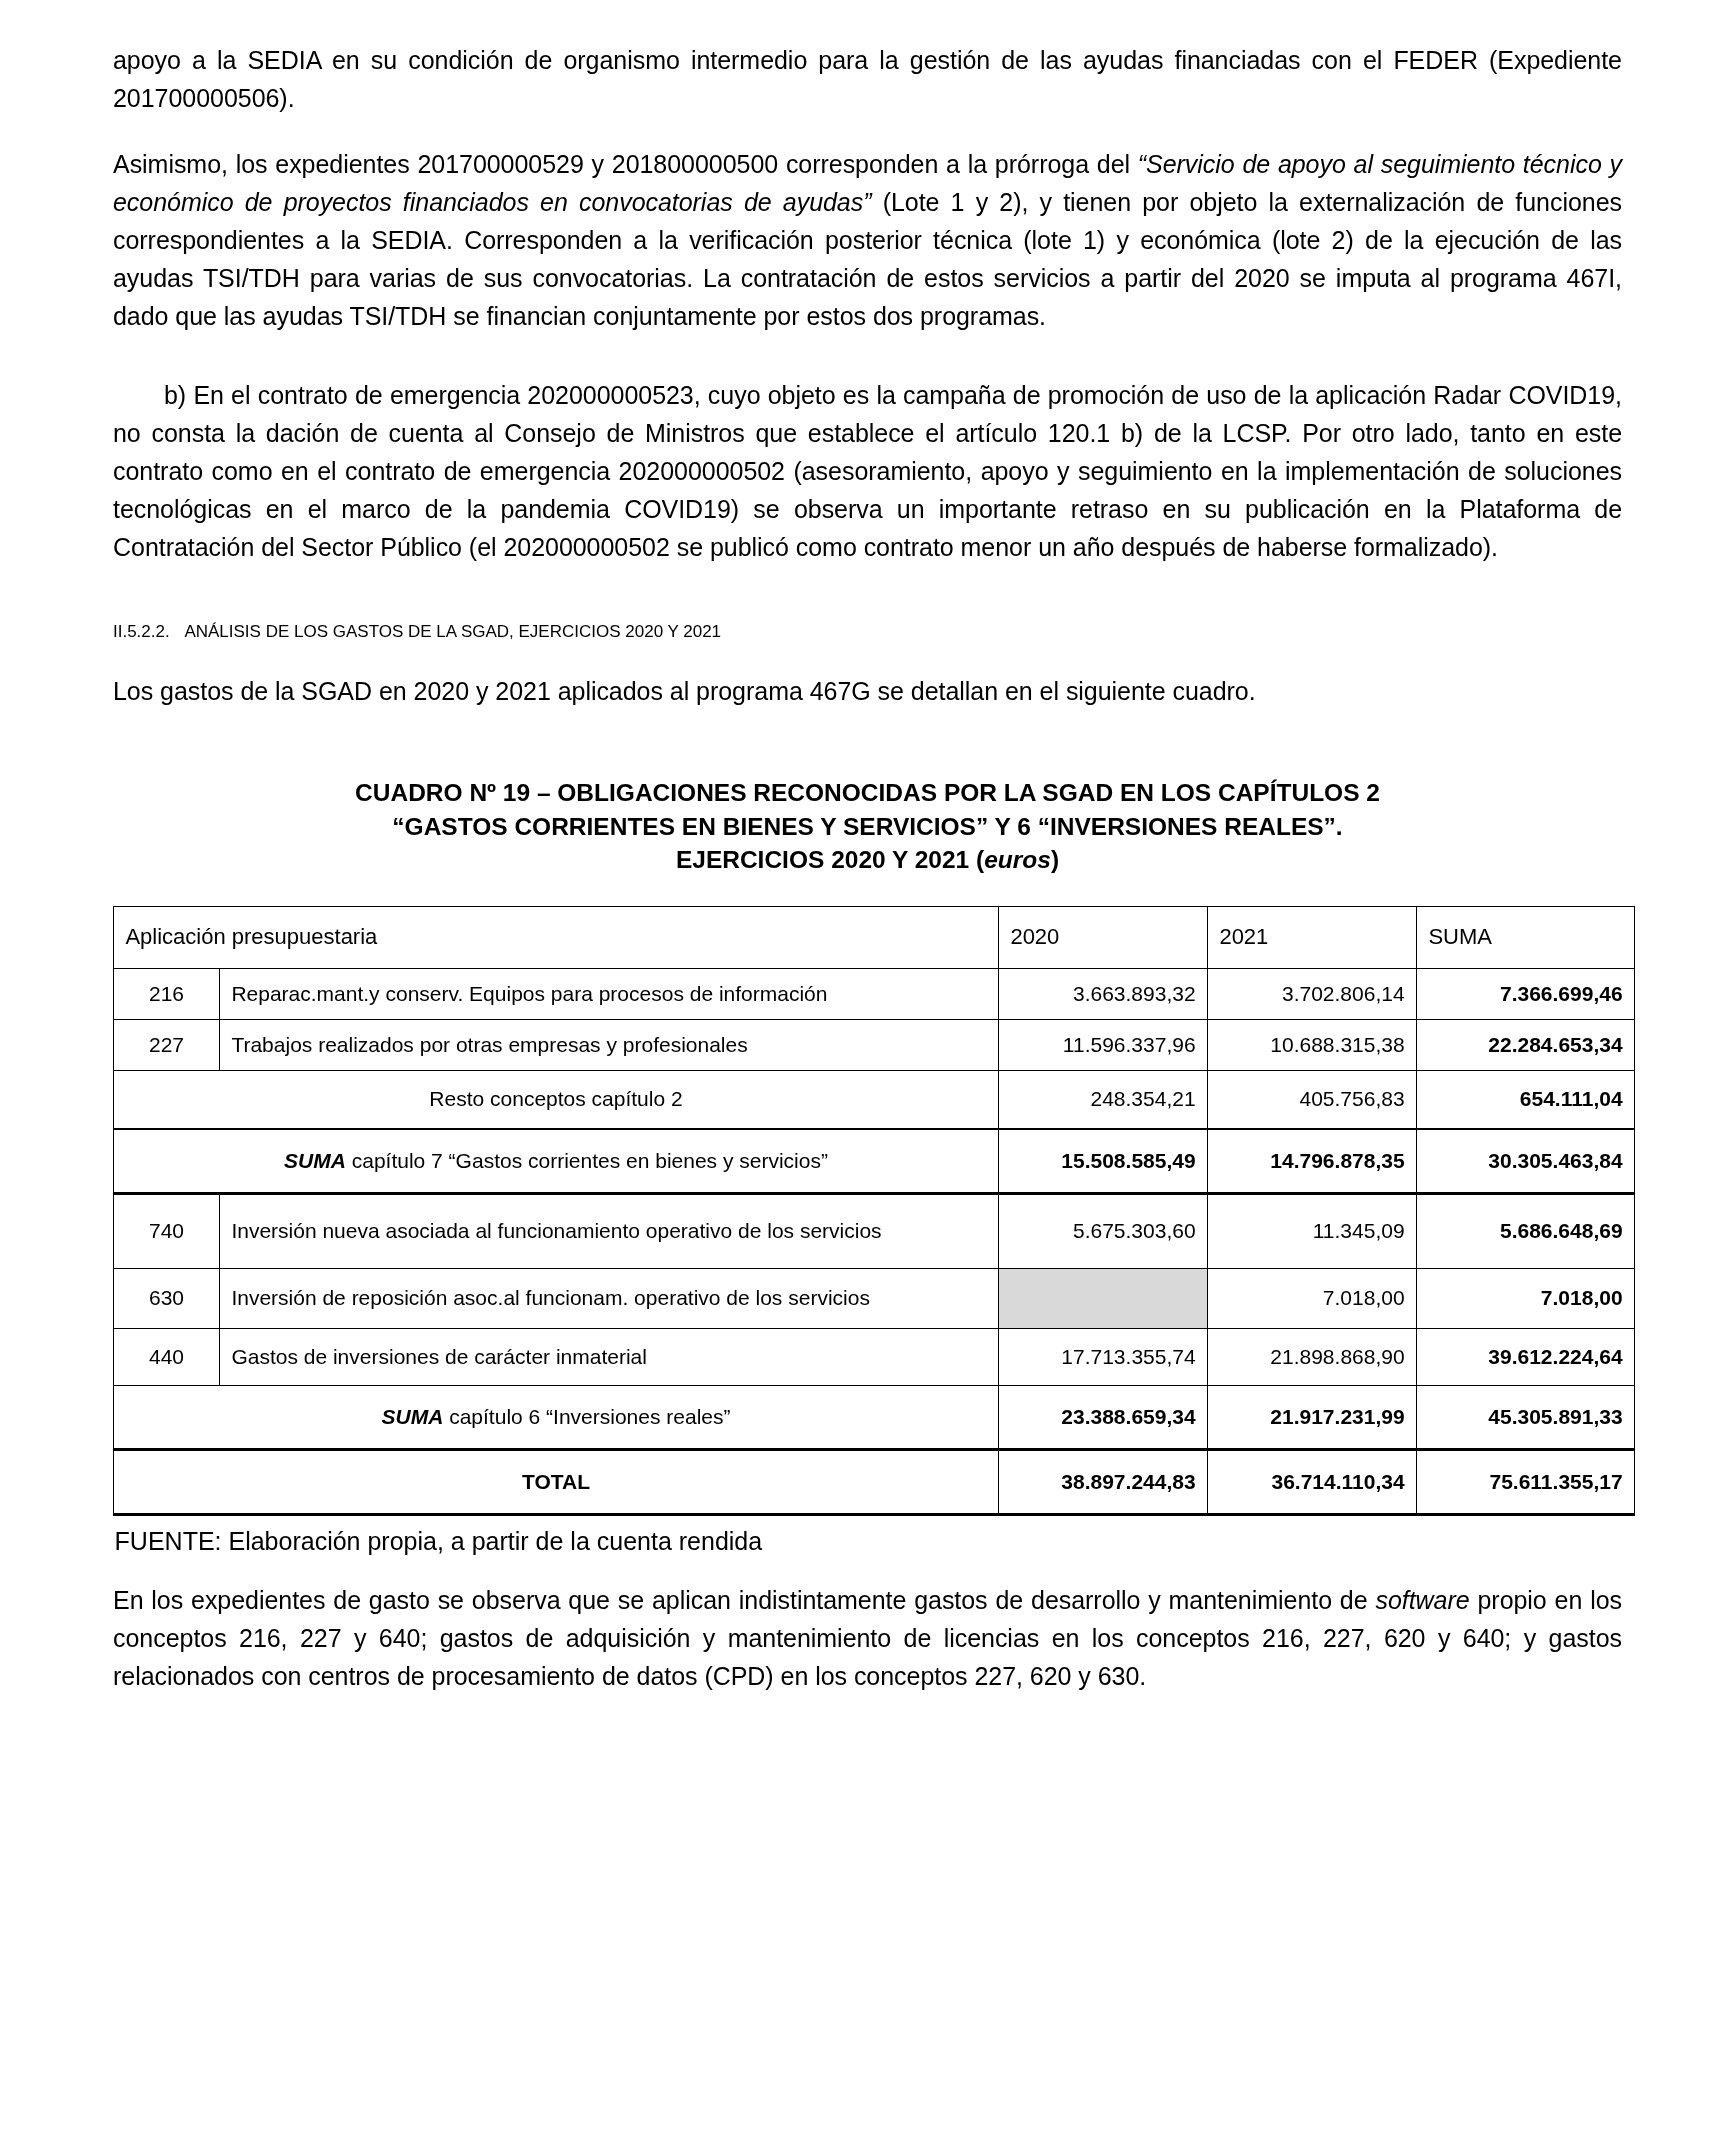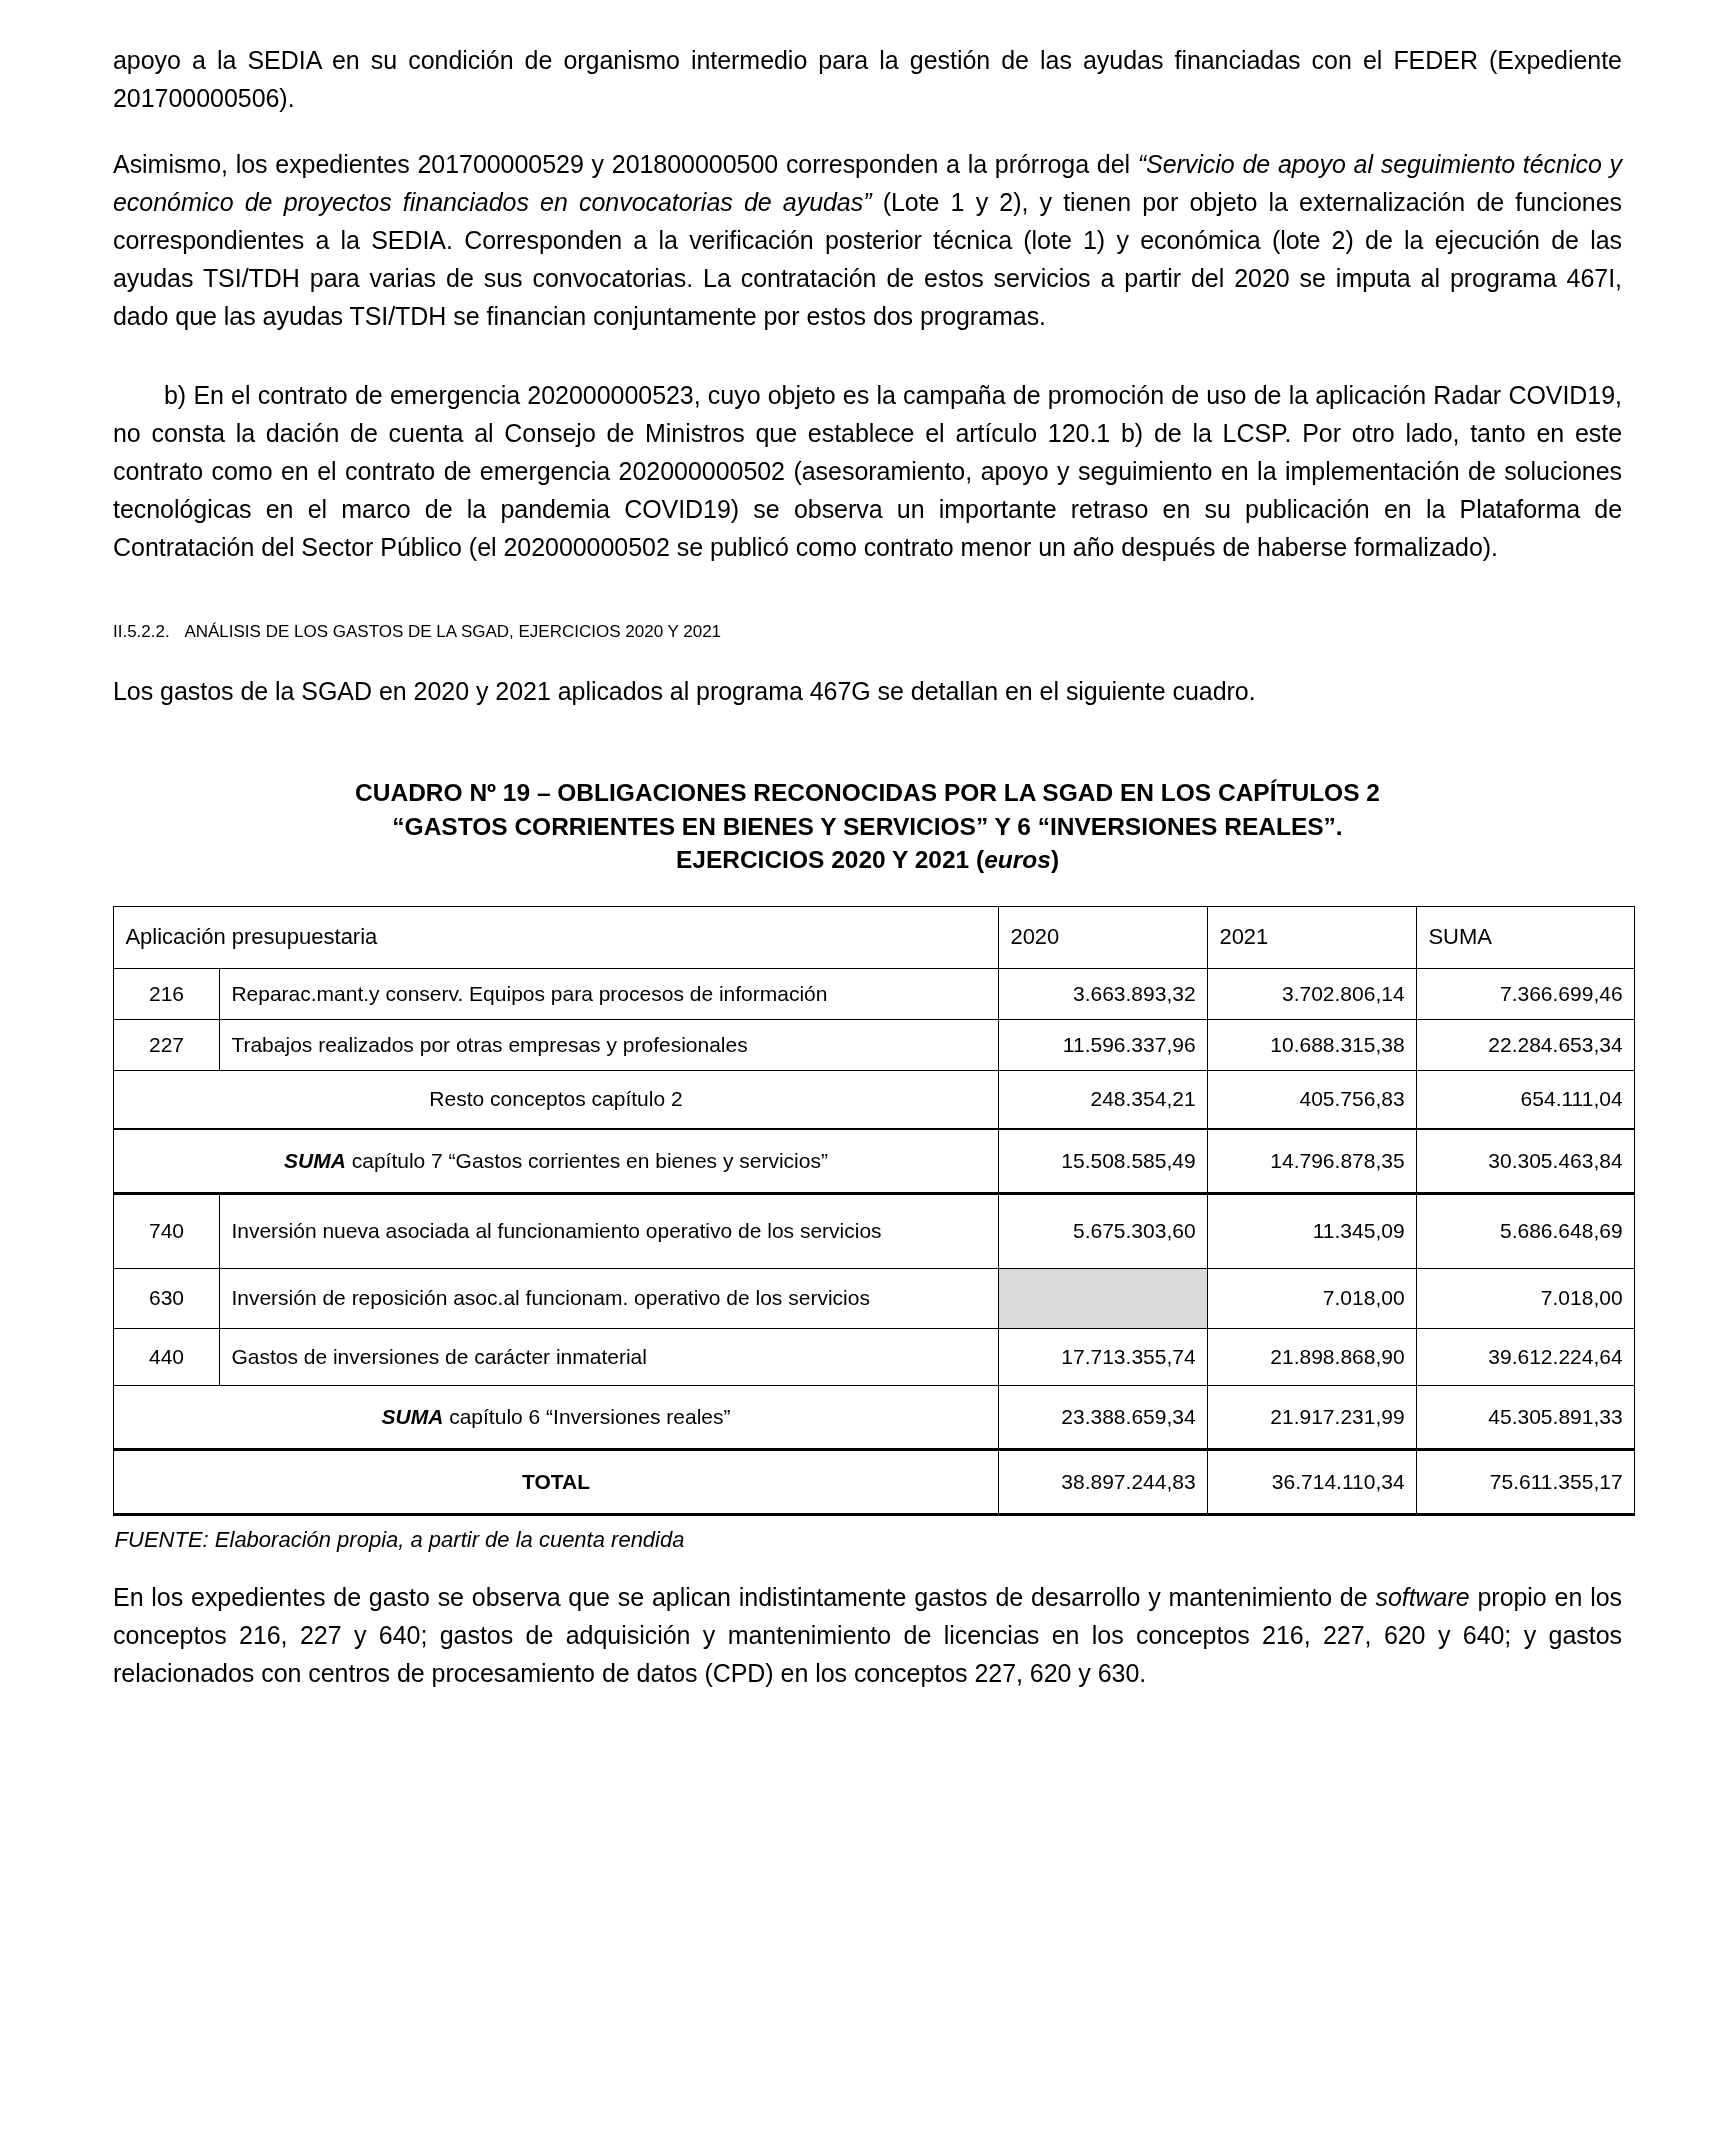--- a/index.html
+++ b/index.html
@@ -83,38 +83,37 @@
     font-weight: bold;
     border-bottom-width: 3.3px;
   }
   .row-head td.desc-head { font-size: 22px; }
   .row-head td.num-head  { font-size: 22px; }
 
   td.code  { text-align: center; font-size: 21px; }
   td.desc  { text-align: left;   font-size: 21px; line-height: 1.25; }
   td.desc-center { text-align: center; font-size: 21px; }
   td.num   { text-align: right;  font-size: 21px; white-space: nowrap; }
-  td.num.bold { font-weight: normal; }
+  td.num.bold { font-weight: bold; }
   td.shaded { background: #d9d9d9; }
 
   tr.r-216 td, tr.r-227 td { height: 51px; }
   tr.r-resto td { height: 59px; }
   tr.r-sumacap2 td { height: 64px; border-top-width: 2.4px; border-bottom-width: 3.3px; }
   tr.r-620 td { height: 75px; }
   tr.r-630 td { height: 60px; }
   tr.r-640 td { height: 57px; }
   tr.r-sumacap6 td { height: 64px; border-bottom-width: 3.3px; }
   tr.r-total td { height: 65px; border-top-width: 2.4px; border-bottom-width: 3.3px; font-weight: bold; }
 
   .sum-label { font-weight: bold; }
   .sum-label .suma-word { font-style: italic; font-weight: bold; }
 
   .fuente {
-    font-size: 22px;
-    font-style: italic;
+    font-size: 25px;
     margin: 11.4px 0 0 0;
     padding-left: 1.6px;
   }
 </style>
 </head>
 <body>
 
 <div class="page">
 
   <p class="body-text">

